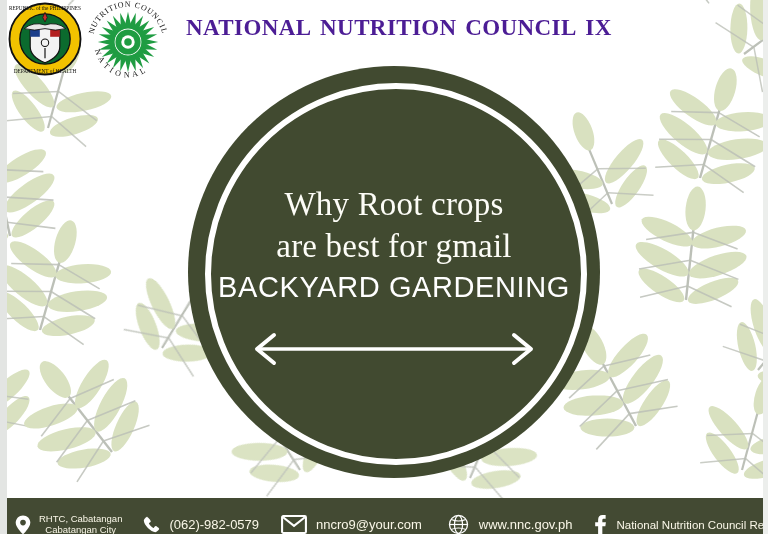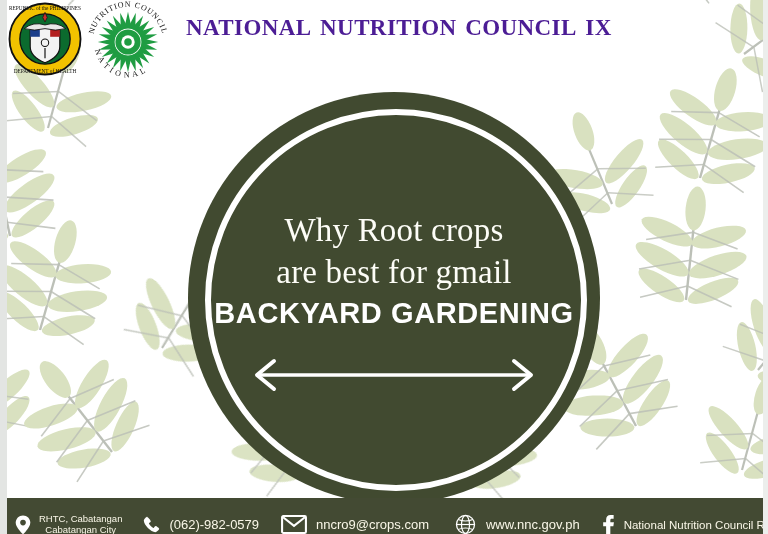--- a/index.html
+++ b/index.html
@@ -70,21 +70,21 @@
     font-variant: small-caps;
     text-transform: lowercase;
     white-space: nowrap;
   }
   .header-title::first-letter { font-size: 33px; }
 
   
   .circle-wrap {
     position: absolute;
     left: 188px;
-    top: 92px;
+    top: 66px;
     width: 412px;
     height: 412px;
     z-index: 3;
   }
   .circle-outer {
     position: absolute;
     inset: 0;
     border-radius: 50%;
     background: #414a30;
   }
@@ -110,21 +110,21 @@
   .line1, .line2 {
     font-family: "Liberation Serif", serif;
     font-size: 33px;
     color: #fdfdf7;
     line-height: 1.25;
     white-space: nowrap;
     letter-spacing: 0.2px;
   }
   .line3 {
     font-family: "Liberation Sans", sans-serif;
-    font-weight: bold;
+    font-weight: normal;
     font-size: 29px;
     color: #ffffff;
     letter-spacing: 0.6px;
     white-space: nowrap;
     margin-top: 4px;
   }
   .arrow-box {
     margin-top: 28px;
     width: 300px;
     height: 34px;
@@ -385,21 +385,21 @@
       <span class="f-text big">(062)-982-0579</span>
     </div>
 
     <div class="f-item" id="email">
       <span class="f-icon">
         <svg width="26" height="19" viewBox="0 0 30 22" xmlns="http://www.w3.org/2000/svg">
           <rect x="1.2" y="1.2" width="27.6" height="19.6" rx="1.4" fill="none" stroke="#ffffff" stroke-width="2.4"></rect>
           <polyline points="2.4,2.6 15,12.6 27.6,2.6" fill="none" stroke="#ffffff" stroke-width="2.4"></polyline>
         </svg>
       </span>
-      <span class="f-text big">nncro9@crops.com</span>
+      <span class="f-text big">nncro9@your.com</span>
     </div>
 
     <div class="f-item" id="web">
       <span class="f-icon">
         <svg width="21" height="21" viewBox="0 0 24 24" xmlns="http://www.w3.org/2000/svg">
           <circle cx="12" cy="12" r="10.3" fill="none" stroke="#ffffff" stroke-width="1.5"></circle>
           <ellipse cx="12" cy="12" rx="4.6" ry="10.3" fill="none" stroke="#ffffff" stroke-width="1.4"></ellipse>
           <line x1="1.7" y1="12" x2="22.3" y2="12" stroke="#ffffff" stroke-width="1.4"></line>
           <path d="M3.6 6.4 q8.4 3.4 16.8 0" fill="none" stroke="#ffffff" stroke-width="1.2"></path>
           <path d="M3.6 17.6 q8.4 -3.4 16.8 0" fill="none" stroke="#ffffff" stroke-width="1.2"></path>

